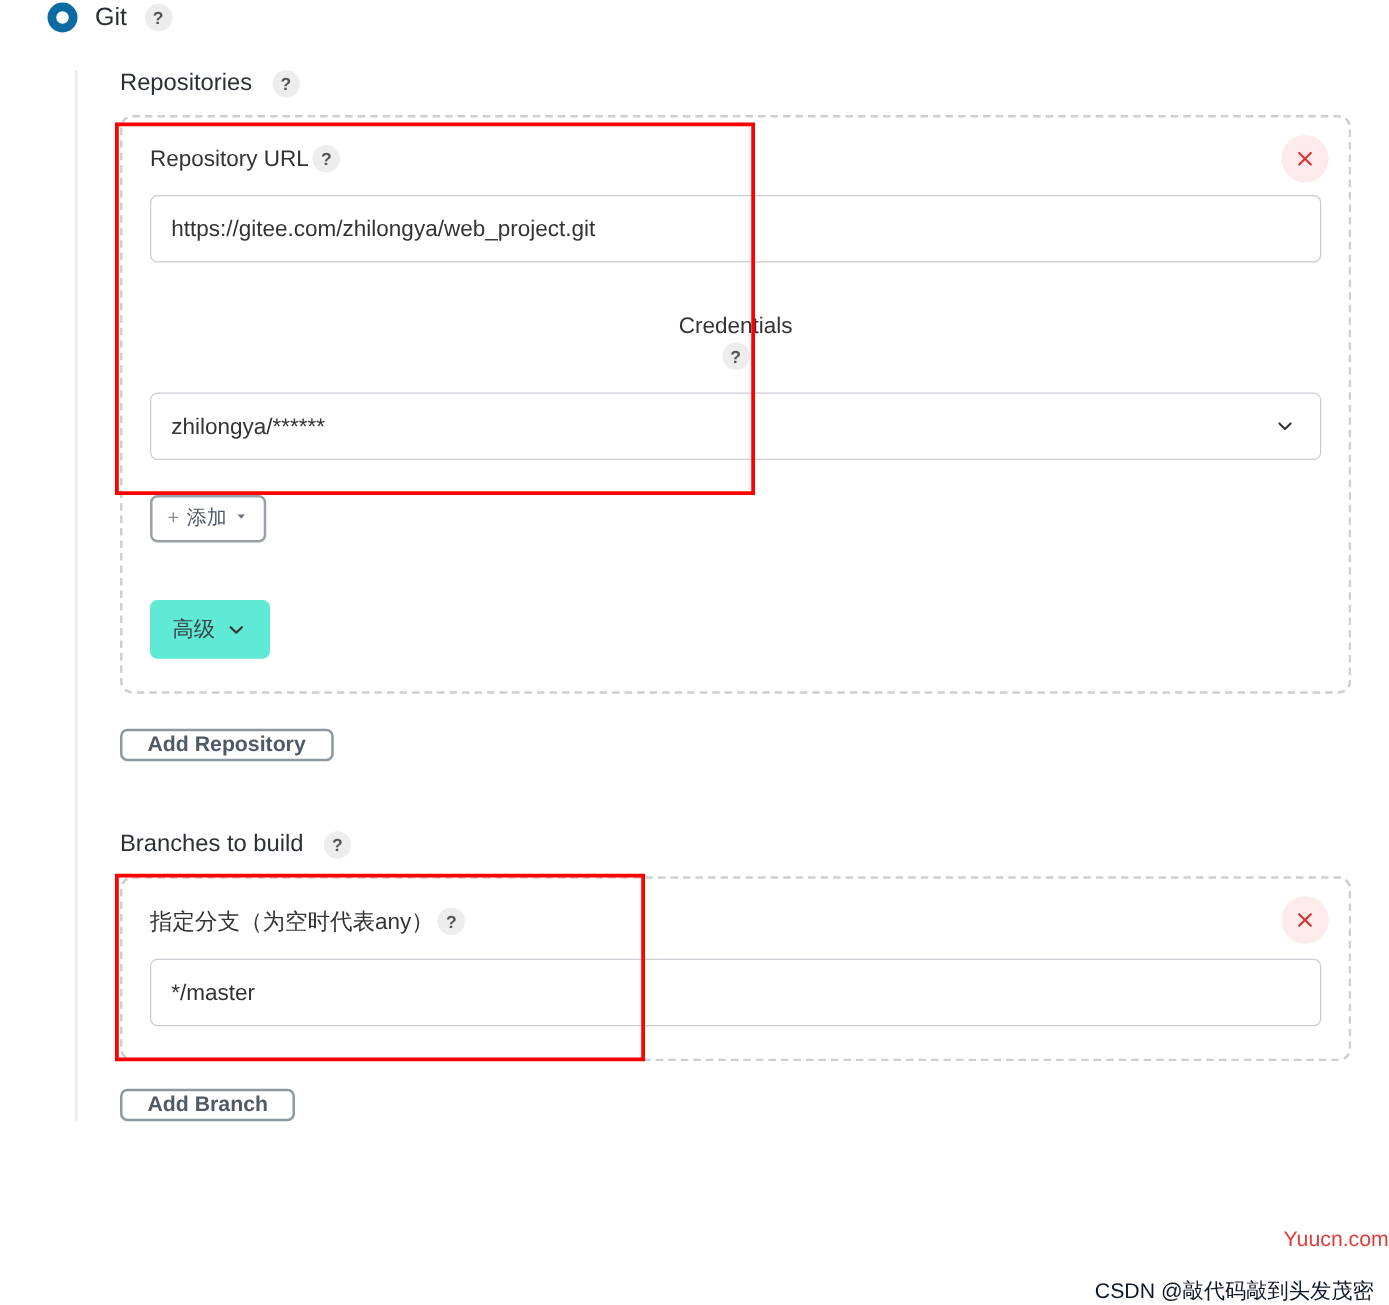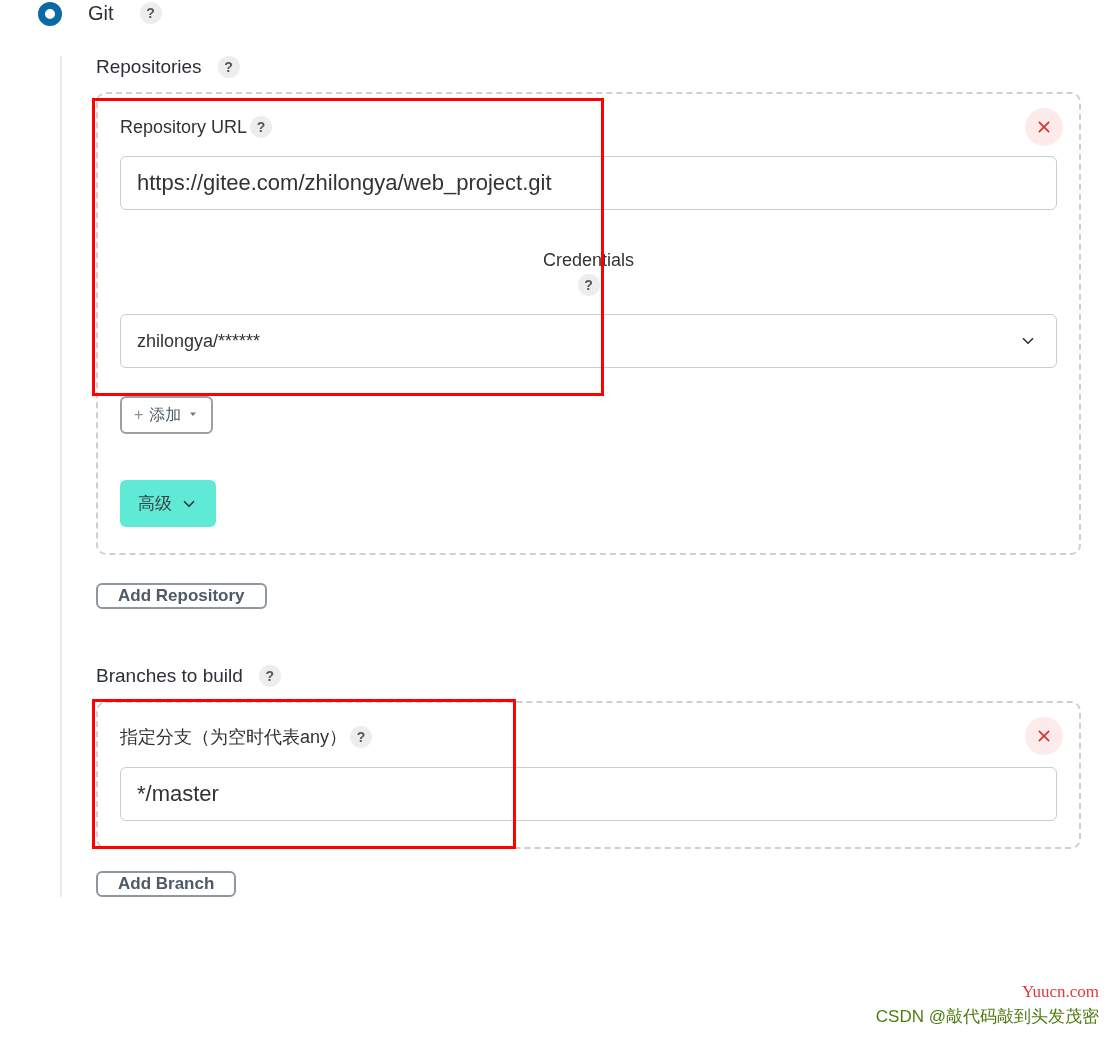--- a/index.html
+++ b/index.html
@@ -6,22 +6,22 @@
   body {
     margin: 0;
     padding: 0 30px 30px 38px;
     font-family: "Segoe UI", -apple-system, "Helvetica Neue", Arial, "PingFang SC", "Microsoft YaHei", sans-serif;
     font-size: 16px;
     color: #333b45;
     background: #fff;
   }
   .radio-row {
     display: flex;
-    align-items: flex-start;
-    gap: 26px;
+    align-items: center;
+    gap: 14px;
     padding-top: 2px;
   }
   .radio-outer {
     width: 24px; height: 24px;
     border-radius: 50%;
     border: 7px solid #0b6aa2;
     background: #fff;
     cursor: pointer;
   }
   .radio-label { font-size: 20px; font-weight: 400; color: #2b3037; }
@@ -52,21 +52,21 @@
   .field-label {
     display: flex; align-items: center; gap: 3px;
     font-size: 18px; color: #333; margin-bottom: 18px;
   }
   .text-input {
     width: 100%;
     height: 54px;
     border: 1px solid #c8cdd2;
     border-radius: 6px;
     padding: 0 16px;
-    font-size: 22px;
+    font-size: 18px;
     color: #333;
     background: #fff;
   }
   .select-wrap { position: relative; }
   .select-box {
     width: 100%;
     height: 54px;
     border: 1px solid #c8cdd2;
     border-radius: 6px;
     padding: 16px 16px;
@@ -114,28 +114,27 @@
     display: inline-flex; align-items: center;
     border: 2px solid #8f97a0; border-radius: 6px;
     padding: 1px 20px; color: #4e5a66; font-size: 17px; font-weight: 600;
     background: #fff; cursor: pointer;
   }
   .spacing-40 { margin-top: 40px; flex-direction: column; }
   .spacing-28 { margin-top: 28px; }
   .spacing-22 { margin-top: 22px; }
   .spacing-46 { margin-top: 46px; }
   .watermark-1 {
-    position: fixed; right: 12px; bottom: 42px;
+    position: fixed; right: 0; bottom: 42px;
     color: #e33a3a; font-size: 17px; font-weight: 400;
     pointer-events: none;
-    font-family: Liberation Serif, serif;
   }
   .watermark-2 {
-    position: fixed; right: 12px; bottom: 16px;
-    color: #4d7c0f; font-size: 17px;
+    position: fixed; right: 12px; bottom: 0;
+    color: #0f172a; font-size: 17px;
     pointer-events: none;
   }
 </style>
 </head>
 <body>
 
 <div class="radio-row">
   <div class="radio-outer"></div>
   <span class="radio-label">Git</span>
   <span class="help">?</span>

